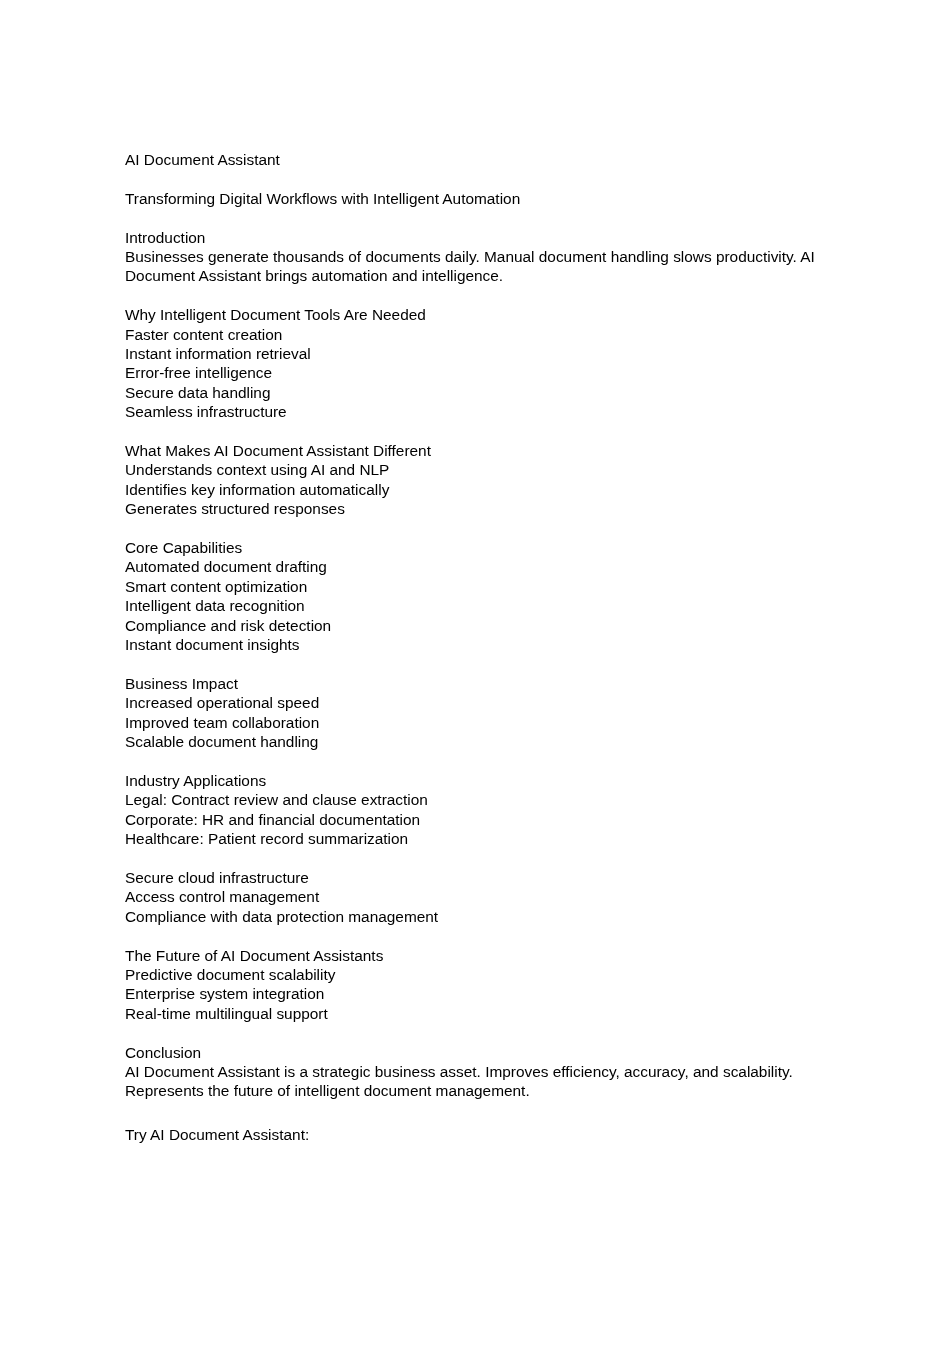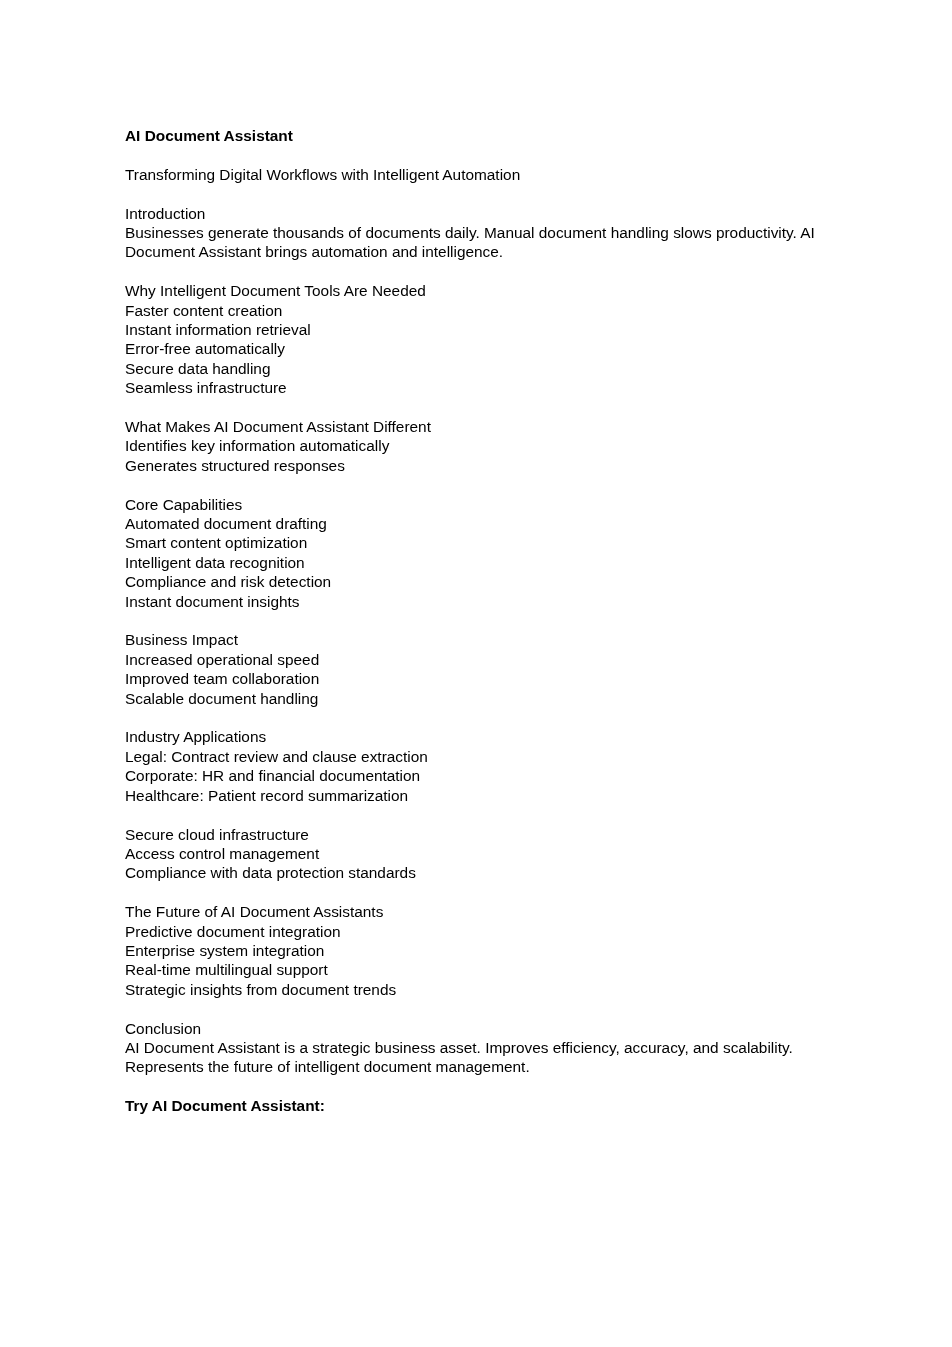--- a/index.html
+++ b/index.html
@@ -23,21 +23,22 @@
   }
   .doc {
     width: 710px;
     font-size: 15.4px;
     line-height: 19.4px;
   }
   .block {
     margin: 0 0 19.4px 0;
   }
   .bold {
-    font-weight: bold;
+    font-weight: normal;
+    margin-top: 24px;
   }
   .line, .heading, .para {
     white-space: normal;
   }
 </style>
 </head>
 <body>
 
 <div class="page">
   <div class="doc">
@@ -48,27 +49,28 @@
 
     <section class="block">
       <div class="heading">Introduction</div>
       <div class="para">Businesses generate thousands of documents daily. Manual document handling slows productivity. AI Document Assistant brings automation and intelligence.</div>
     </section>
 
     <section class="block">
       <div class="heading">Why Intelligent Document Tools Are Needed</div>
       <div class="line">Faster content creation</div>
       <div class="line">Instant information retrieval</div>
-      <div class="line">Error-free automatically</div>
+      <div class="line">Error-free intelligence</div>
       <div class="line">Secure data handling</div>
       <div class="line">Seamless infrastructure</div>
     </section>
 
     <section class="block">
       <div class="heading">What Makes AI Document Assistant Different</div>
+      <div class="line">Understands context using AI and NLP</div>
       <div class="line">Identifies key information automatically</div>
       <div class="line">Generates structured responses</div>
     </section>
 
     <section class="block">
       <div class="heading">Core Capabilities</div>
       <div class="line">Automated document drafting</div>
       <div class="line">Smart content optimization</div>
       <div class="line">Intelligent data recognition</div>
       <div class="line">Compliance and risk detection</div>
@@ -85,29 +87,28 @@
     <section class="block">
       <div class="heading">Industry Applications</div>
       <div class="line">Legal: Contract review and clause extraction</div>
       <div class="line">Corporate: HR and financial documentation</div>
       <div class="line">Healthcare: Patient record summarization</div>
     </section>
 
     <section class="block">
       <div class="line">Secure cloud infrastructure</div>
       <div class="line">Access control management</div>
-      <div class="line">Compliance with data protection standards</div>
+      <div class="line">Compliance with data protection management</div>
     </section>
 
     <section class="block">
       <div class="heading">The Future of AI Document Assistants</div>
-      <div class="line">Predictive document integration</div>
+      <div class="line">Predictive document scalability</div>
       <div class="line">Enterprise system integration</div>
       <div class="line">Real-time multilingual support</div>
-      <div class="line">Strategic insights from document trends</div>
     </section>
 
     <section class="block">
       <div class="heading">Conclusion</div>
       <div class="para">AI Document Assistant is a strategic business asset. Improves efficiency, accuracy, and scalability. Represents the future of intelligent document management.</div>
     </section>
 
     <div class="block bold">Try AI Document Assistant:</div>
 
   </div>

